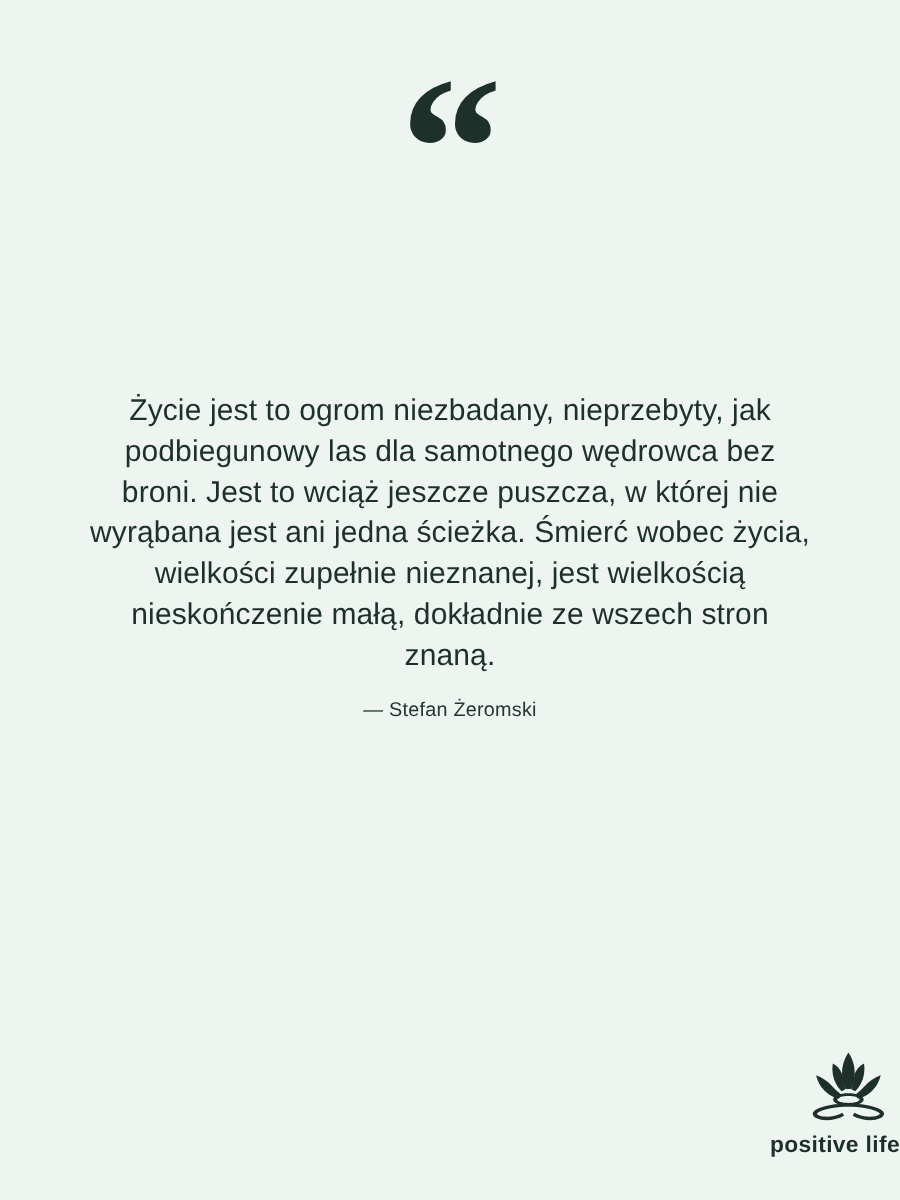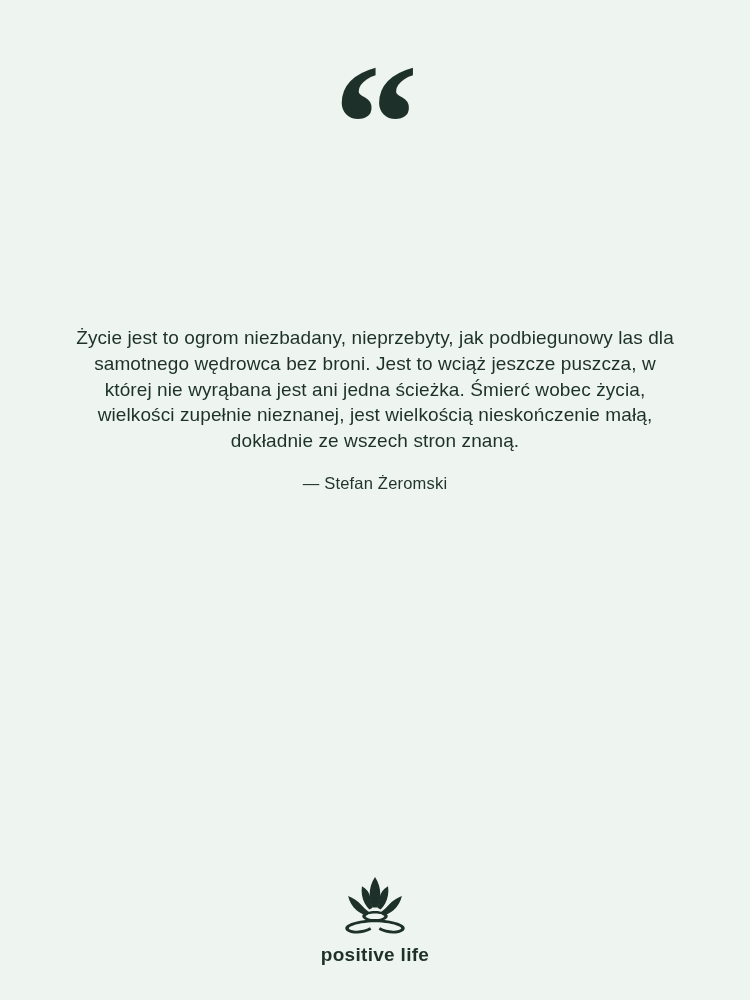--- a/index.html
+++ b/index.html
@@ -41,21 +41,21 @@
     top: 325px;
     left: 0;
     right: 0;
     padding: 0 72px;
     box-sizing: border-box;
     text-align: center;
   }
 
   .quote-text {
     font-family: "Liberation Sans", sans-serif;
-    font-size: 19px;
+    font-size: 25px;
     line-height: 1.36;
     font-weight: 400;
     color: #1d3029;
     margin: 0;
     letter-spacing: 0.1px;
   }
 
   .attribution {
     margin-top: 20px;
     font-family: "Liberation Sans", sans-serif;
@@ -64,21 +64,21 @@
     letter-spacing: 0.2px;
   }
 
   .brand {
     position: absolute;
     bottom: 34px;
     left: 0;
     right: 0;
     display: flex;
     flex-direction: column;
-    align-items: center;
+    align-items: flex-end;
   }
   .brand-logo {
     width: 86px;
     height: 62px;
     display: block;
   }
   .brand-name {
     margin-top: 8px;
     font-family: "Liberation Sans", sans-serif;
     font-size: 19px;

